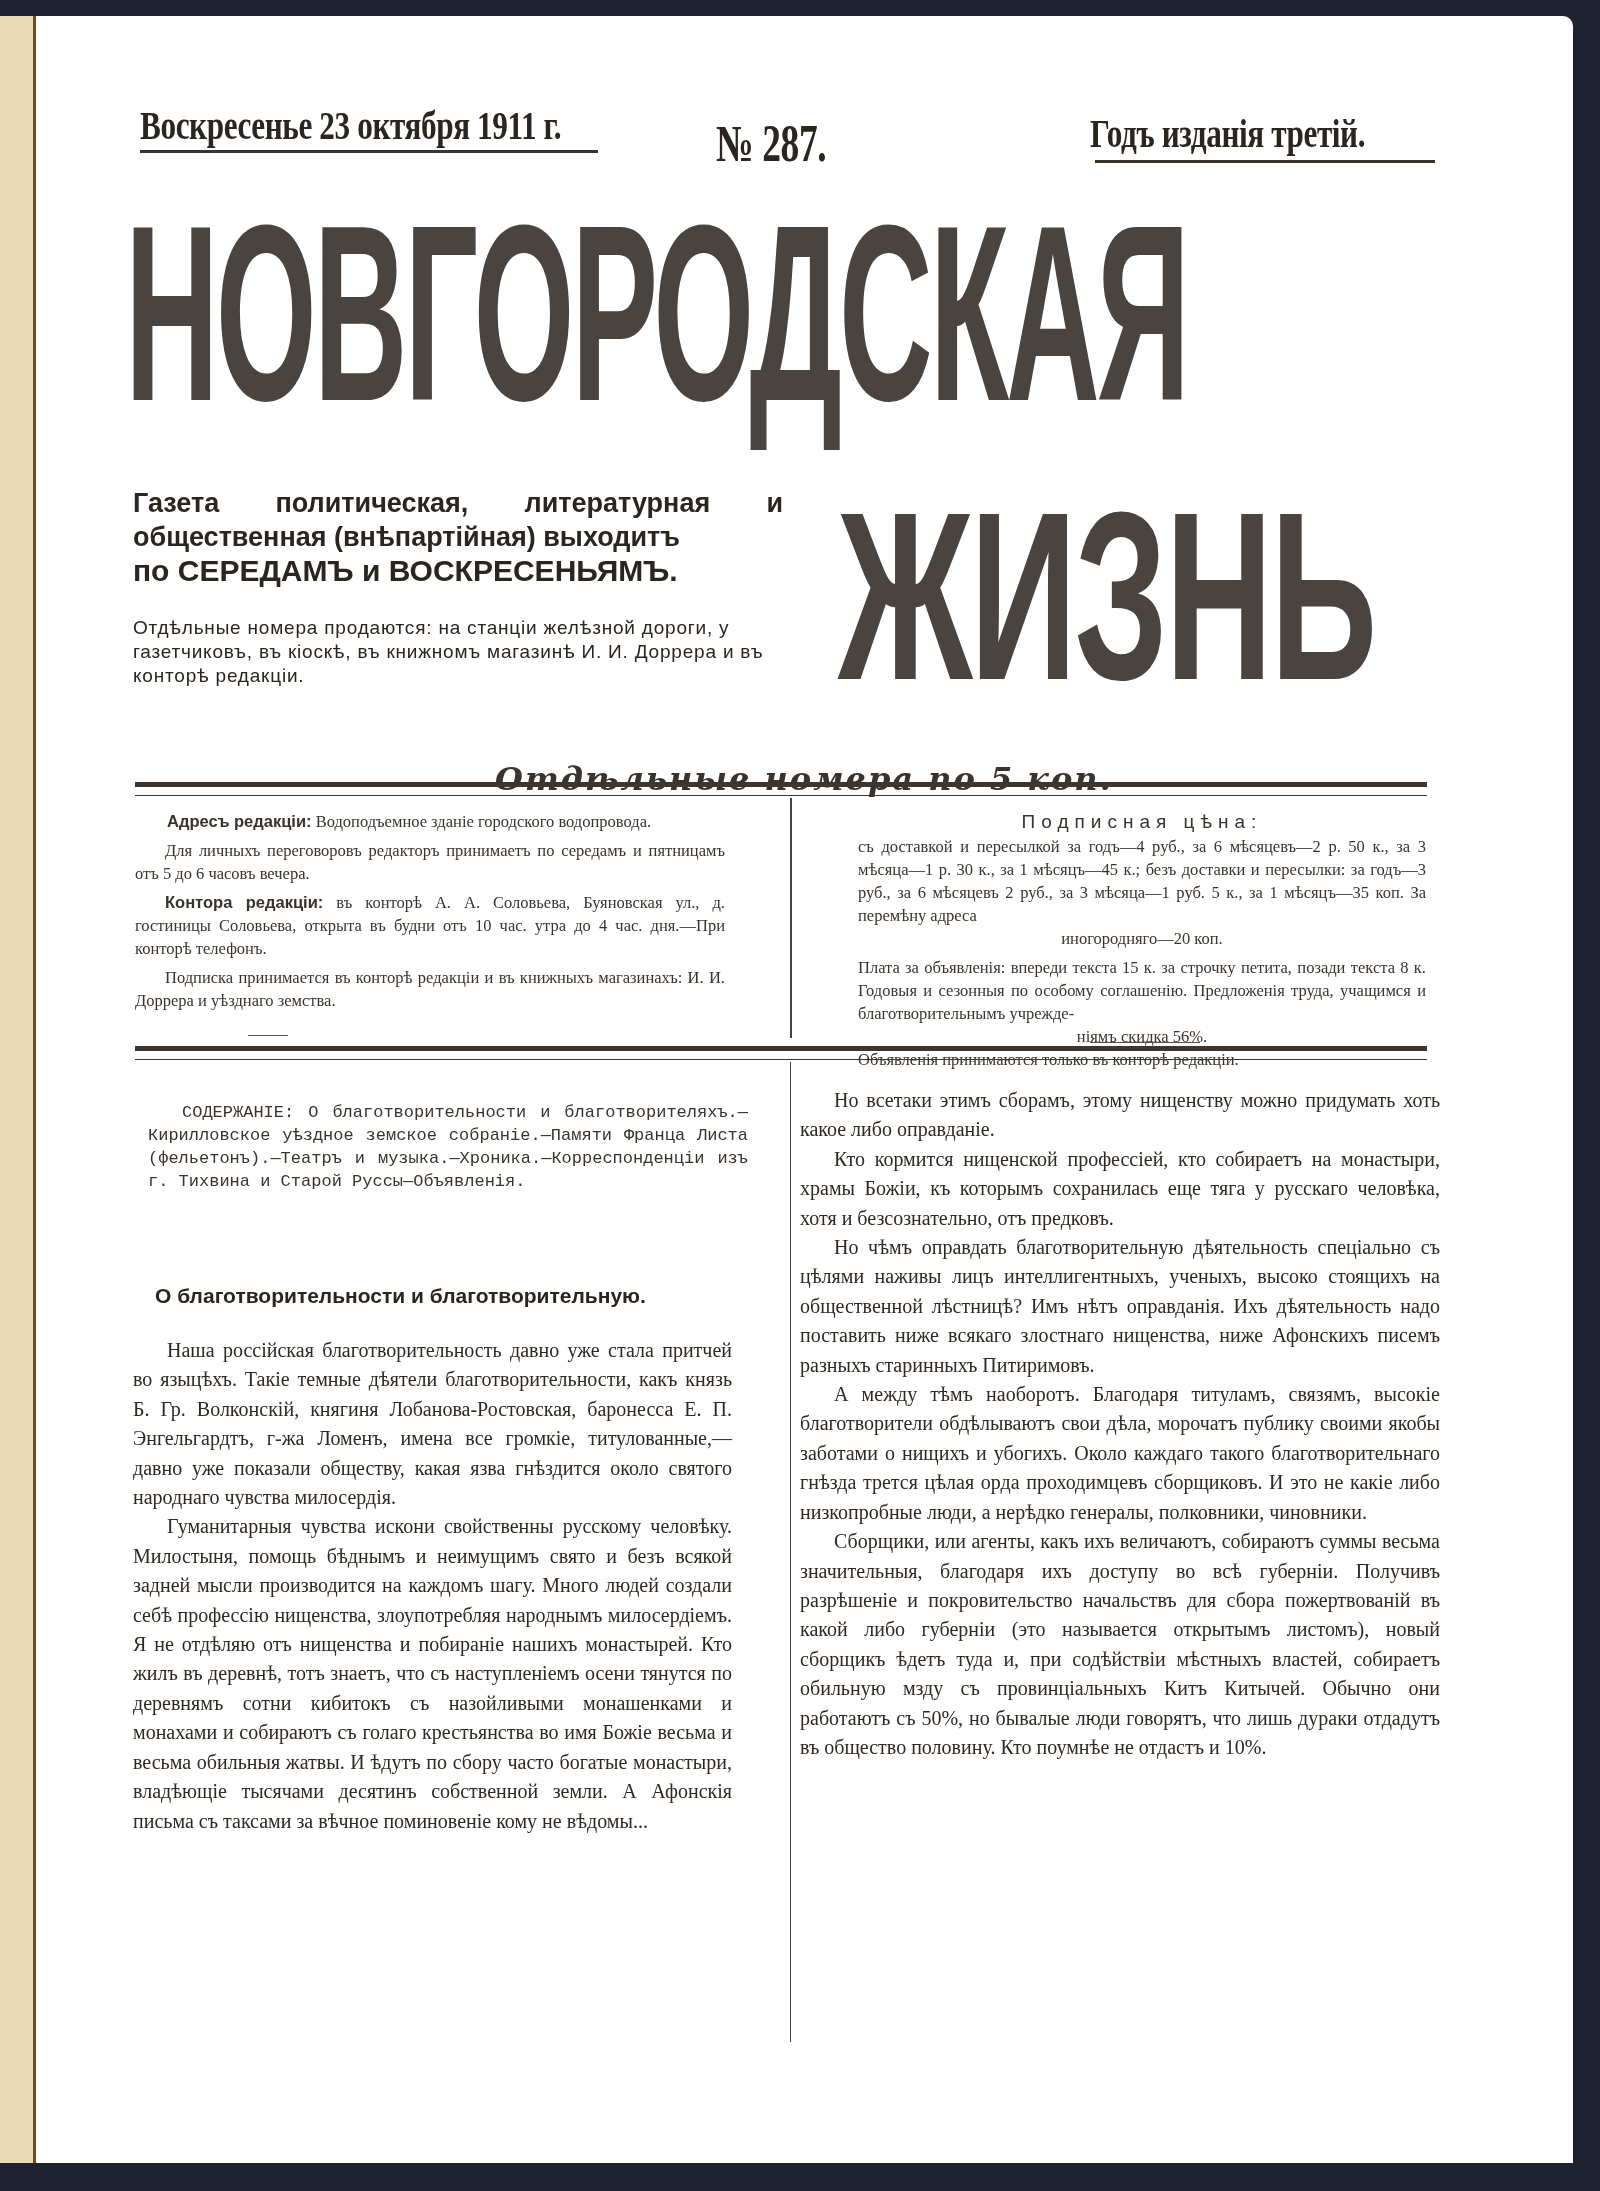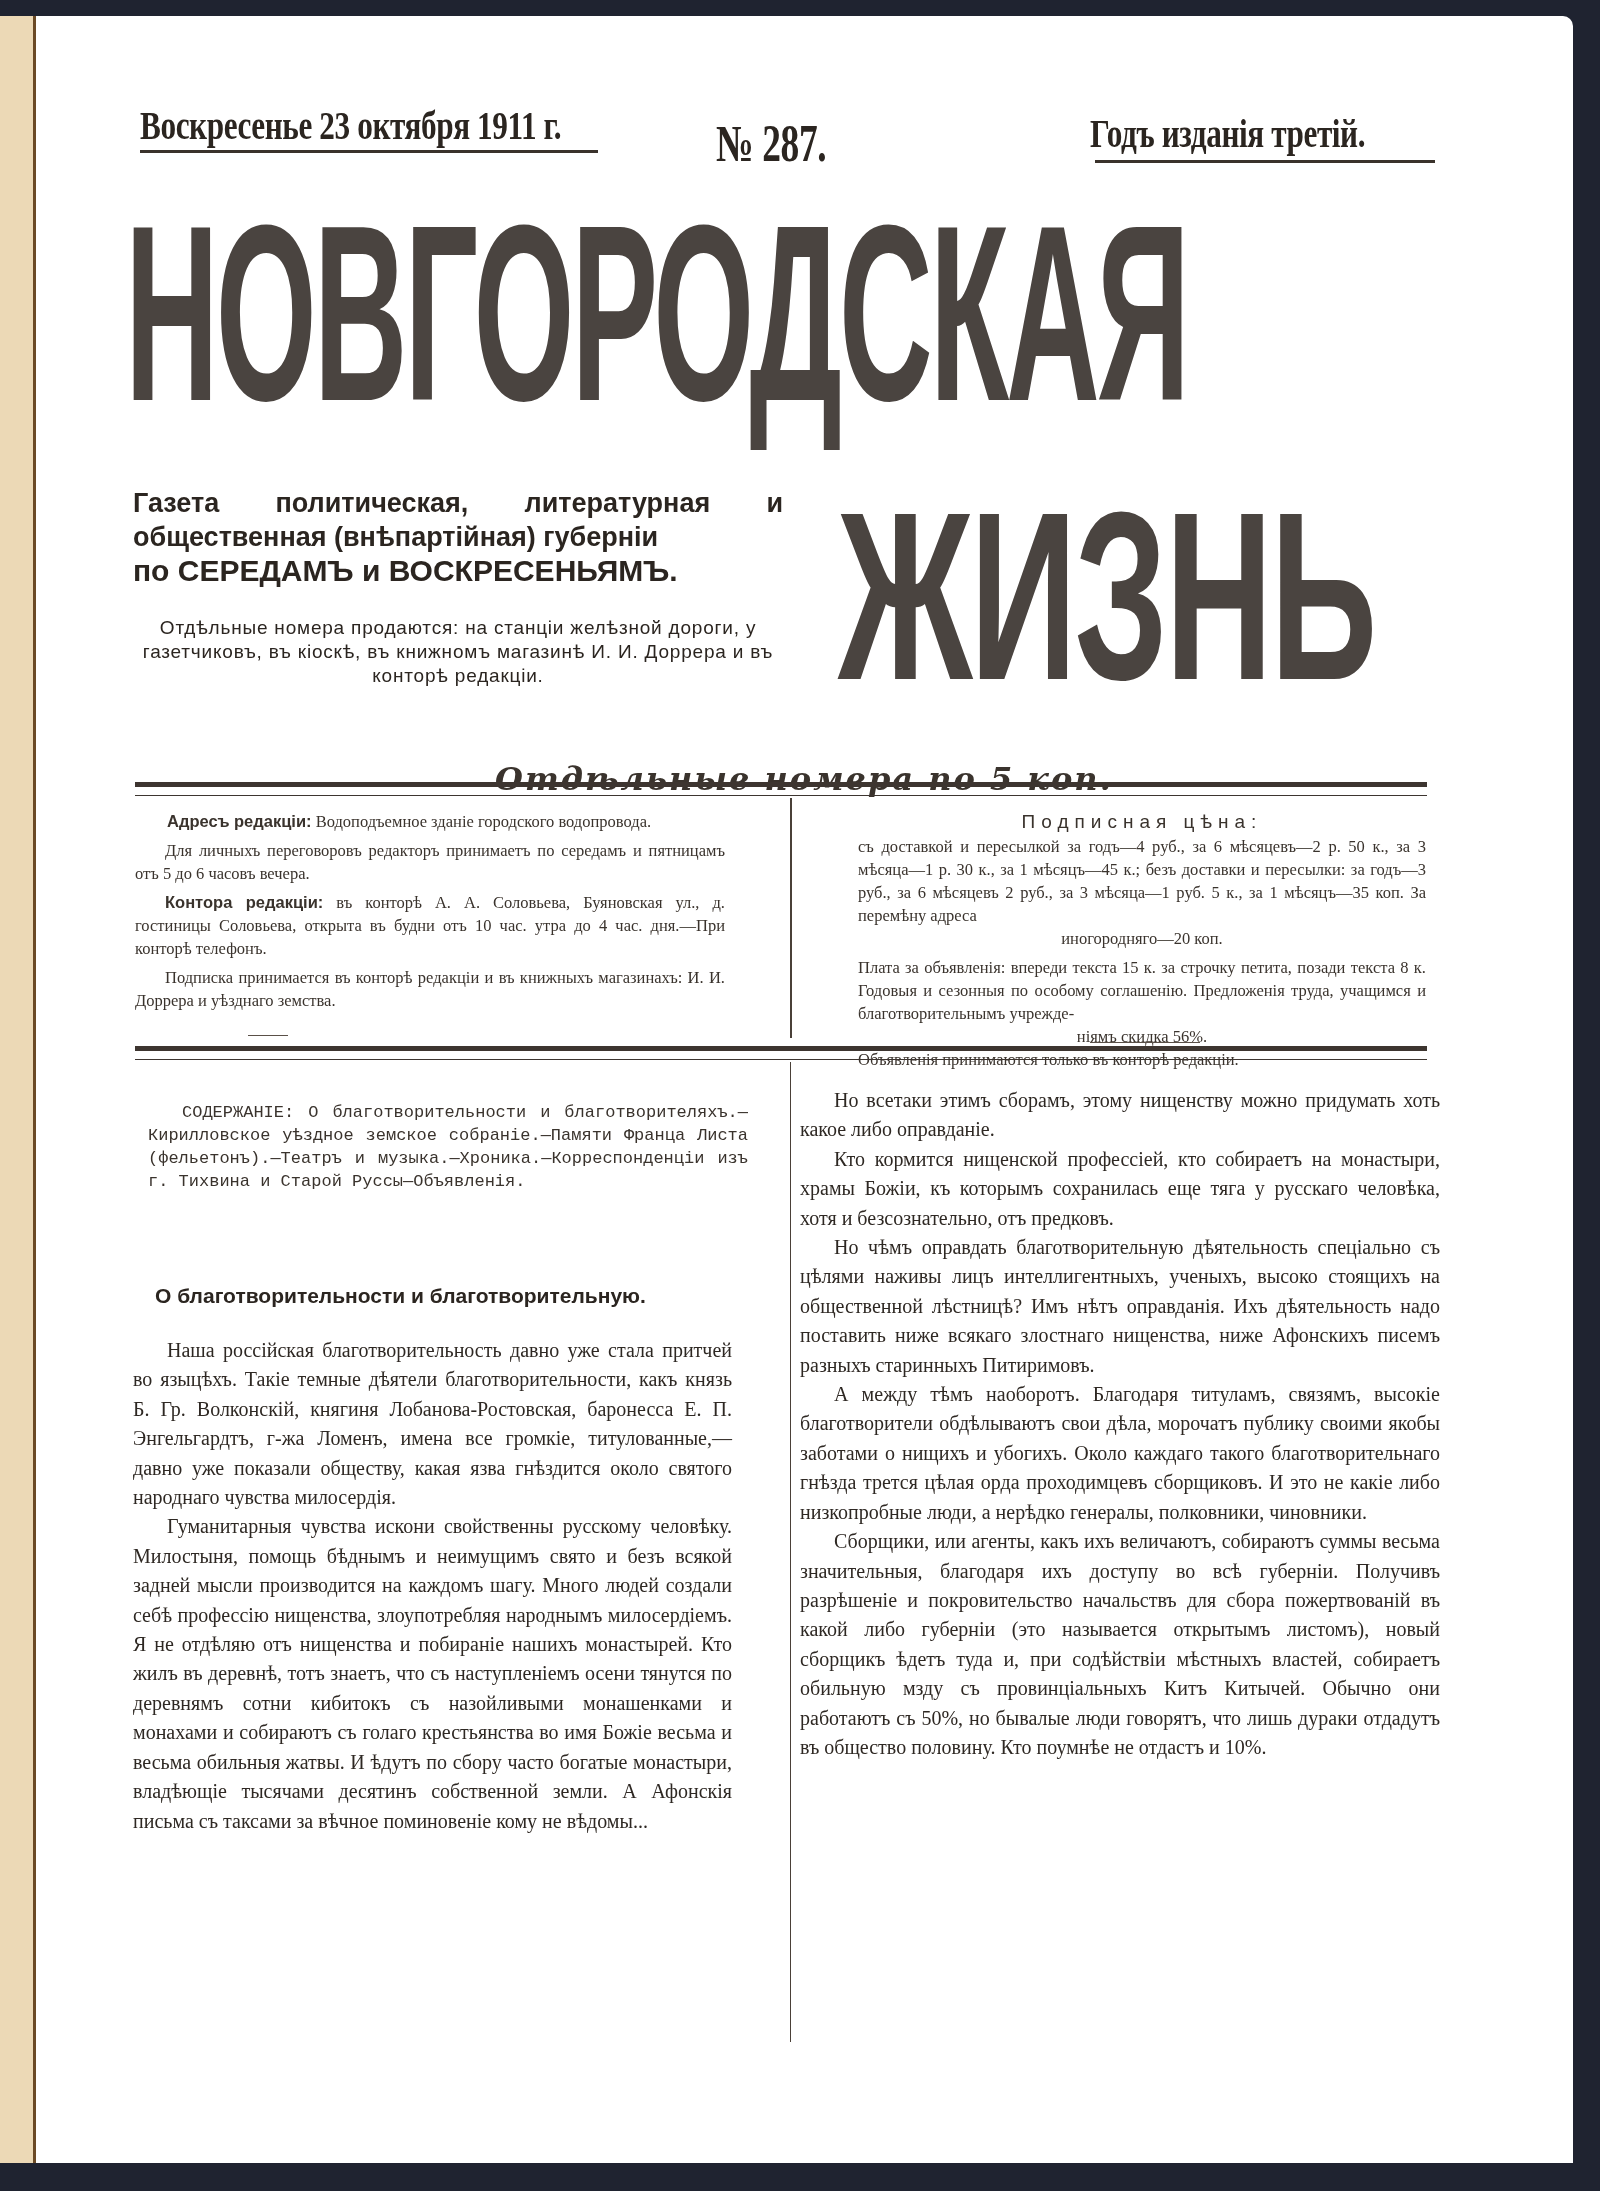--- a/index.html
+++ b/index.html
@@ -16,21 +16,21 @@
   .title1{position:absolute;left:125px;top:180px;width:1310px;height:235px;
           font-family:"Liberation Sans",sans-serif;font-weight:bold;font-size:250px;line-height:235px;
           color:#4a4440;letter-spacing:-6px;white-space:nowrap;transform:scaleX(0.52);transform-origin:left top;}
   .title2{position:absolute;left:838px;top:470px;height:220px;
           font-family:"Liberation Sans",sans-serif;font-weight:bold;font-size:240px;line-height:220px;
           color:#4a4440;letter-spacing:-4px;white-space:nowrap;transform:scaleX(0.62);transform-origin:left top;}
   .tagline{position:absolute;left:133px;top:470px;width:650px;font-family:"Liberation Sans",sans-serif;
            font-weight:bold;font-size:27px;line-height:34px;color:#2b2520;text-align:justify;}
   .tagline .big{font-size:30px;}
   .sales{position:absolute;left:133px;top:600px;width:650px;font-family:"Liberation Sans",sans-serif;
-         font-size:19px;line-height:24px;color:#2b2520;text-align:center;letter-spacing:0.8px;}
+         font-size:19px;line-height:24px;color:#2b2520;letter-spacing:0.8px;}
   .single{position:absolute;left:495px;top:744px;font-family:"DejaVu Serif",serif;font-weight:bold;
           font-size:32px;color:#3a332d;letter-spacing:2px;font-style:italic;white-space:nowrap;}
   .rule-double{position:absolute;left:135px;height:8px;border-top:5px solid #3d3530;border-bottom:1px solid #3d3530;}
   .vline{position:absolute;width:2px;background:#4a4038;}
   .info{position:absolute;font-family:"Liberation Serif",serif;font-size:16.5px;line-height:23px;color:#3a332d;}
   .info p{margin:0 0 6px 0;text-indent:30px;text-align:justify;}
   .info b{font-family:"Liberation Sans",sans-serif;}
   .price h3{margin:0 0 2px 0;text-align:center;font-family:"Liberation Sans",sans-serif;font-weight:normal;
             font-size:19px;letter-spacing:6px;}
   .price p{margin:0;text-indent:0;text-align:justify;}
@@ -54,21 +54,21 @@
   <div class="abs hdr-text" style="left:140px;top:86px;font-size:40px;">Воскресенье 23 октября 1911 г.</div>
   <div class="hdr-rule" style="left:140px;top:134px;width:458px;"></div>
   <div class="abs hdr-text" style="left:716px;top:98px;font-size:52px;transform:scaleX(0.72);">№ 287.</div>
   <div class="abs hdr-text" style="left:1090px;top:94px;font-size:40px;">Годъ изданія третій.</div>
   <div class="hdr-rule" style="left:1095px;top:144px;width:340px;"></div>
 
   <div class="title1">НОВГОРОДСКАЯ</div>
   <div class="title2">ЖИЗНЬ</div>
 
   <div class="tagline">
-    <div>Газета политическая, литературная и общественная (внѣпартійная) губерніи</div>
+    <div>Газета политическая, литературная и общественная (внѣпартійная) выходитъ</div>
     <div class="big" style="">по СЕРЕДАМЪ и ВОСКРЕСЕНЬЯМЪ.</div>
   </div>
   <div class="sales">Отдѣльные номера продаются: на станціи желѣзной дороги, у газетчиковъ, въ кіоскѣ, въ книжномъ магазинѣ И. И. Доррера и въ конторѣ редакціи.</div>
   <div class="single">Отдѣльные номера по 5 коп.</div>
 
   <div class="rule-double" style="top:766px;width:1292px;"></div>
 
   <div class="vline" style="left:790px;top:782px;height:240px;"></div>
   <div class="info" style="left:135px;top:794px;width:590px;">
     <p style="text-indent:32px;"><b>Адресъ редакціи:</b> <span>Водоподъемное зданіе городского водопровода.</span></p>

